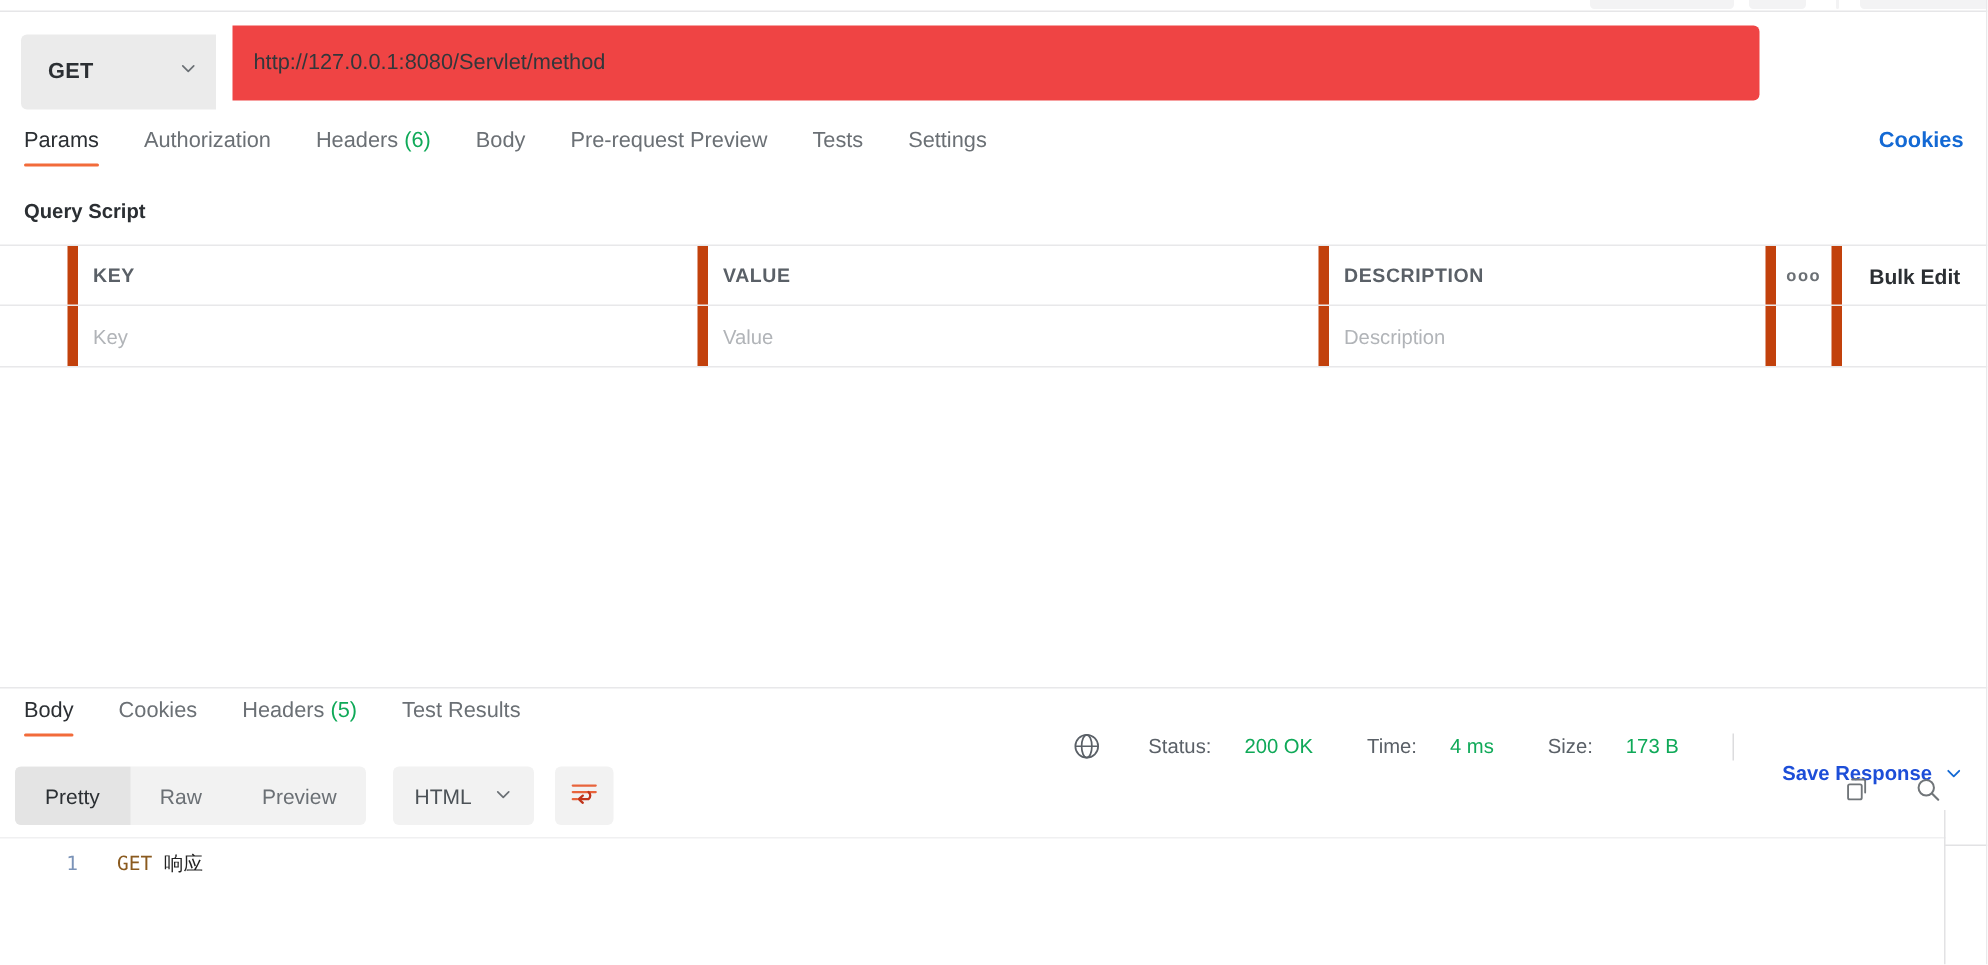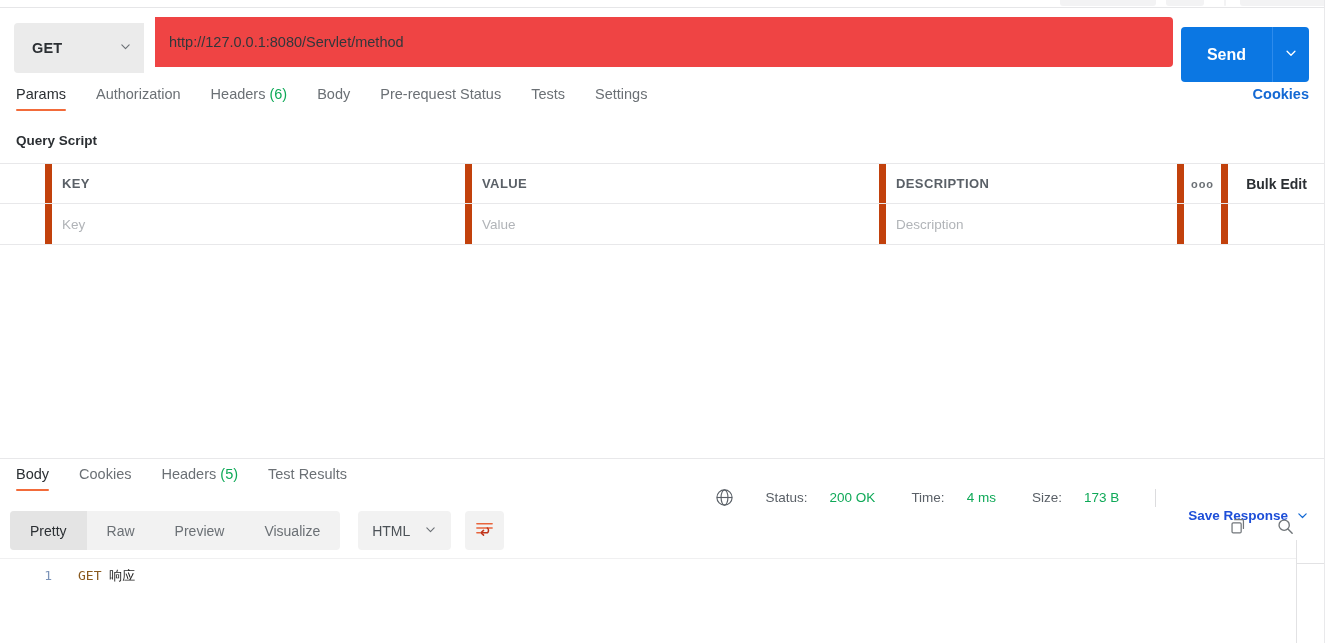--- a/index.html
+++ b/index.html
@@ -345,39 +345,29 @@
     <span class="m-label">GET</span>
     <span>
       <svg width="13" height="13" viewBox="0 0 16 16">
           <path d="M3.5 6 L8 10.5 L12.5 6" fill="none" stroke="#6b7075" stroke-width="1.4" stroke-linecap="round" stroke-linejoin="round"></path>
         </svg>
     </span>
   </div>
 
   <div id="url-input" placeholder="Enter request URL">http://127.0.0.1:8080/Servlet/method</div>
 
-  <div id="send-button">
-    <div class="send-main">Send</div>
-    <div class="send-caret">
-      <span>
-        <svg width="14" height="14" viewBox="0 0 16 16">
-            <path d="M3.5 6 L8 10.5 L12.5 6" fill="none" stroke="#ffffff" stroke-width="1.5" stroke-linecap="round" stroke-linejoin="round"></path>
-          </svg>
-      </span>
-    </div>
-  </div>
 </div>
 
 <div id="req-tabs">
   <div class="tabstrip">
     <div class="tab active"><span>Params</span></div>
     <div class="tab"><span>Authorization</span></div>
     <div class="tab"><span>Headers</span> <span class="count">(6)</span></div>
     <div class="tab"><span>Body</span></div>
-    <div class="tab"><span>Pre-request Status</span></div>
+    <div class="tab"><span>Pre-request Preview</span></div>
     <div class="tab"><span>Tests</span></div>
     <div class="tab"><span>Settings</span></div>
   </div>
   <div id="cookies-link">Cookies</div>
 </div>
 
 <div id="query-params-title">Query Script</div>
 
 <div id="params-table">
   <div class="ptr hdr">
@@ -434,21 +424,20 @@
         </svg>
     </span>
   </span>
 </div>
 
 <div id="resp-toolbar">
   <div class="seg-group">
     <div class="seg active">Pretty</div>
     <div class="seg">Raw</div>
     <div class="seg">Preview</div>
-    <div class="seg">Visualize</div>
   </div>
 
   <div id="format-select">
     <span>HTML</span>
     <span class="caret">
       <svg width="13" height="13" viewBox="0 0 16 16">
           <path d="M3.5 6 L8 10.5 L12.5 6" fill="none" stroke="#6b7075" stroke-width="1.4" stroke-linecap="round" stroke-linejoin="round"></path>
         </svg>
     </span>
   </div>

